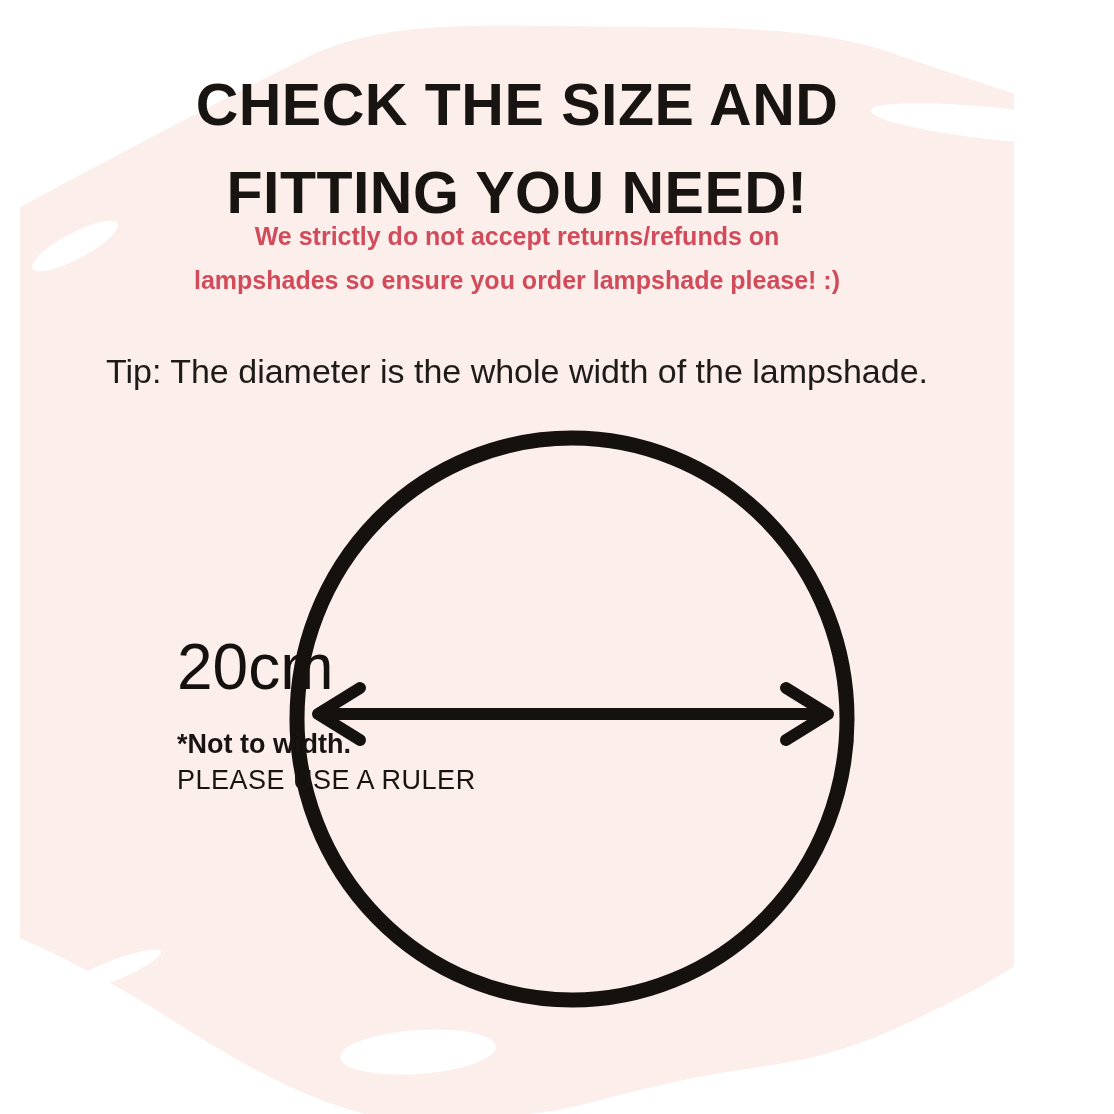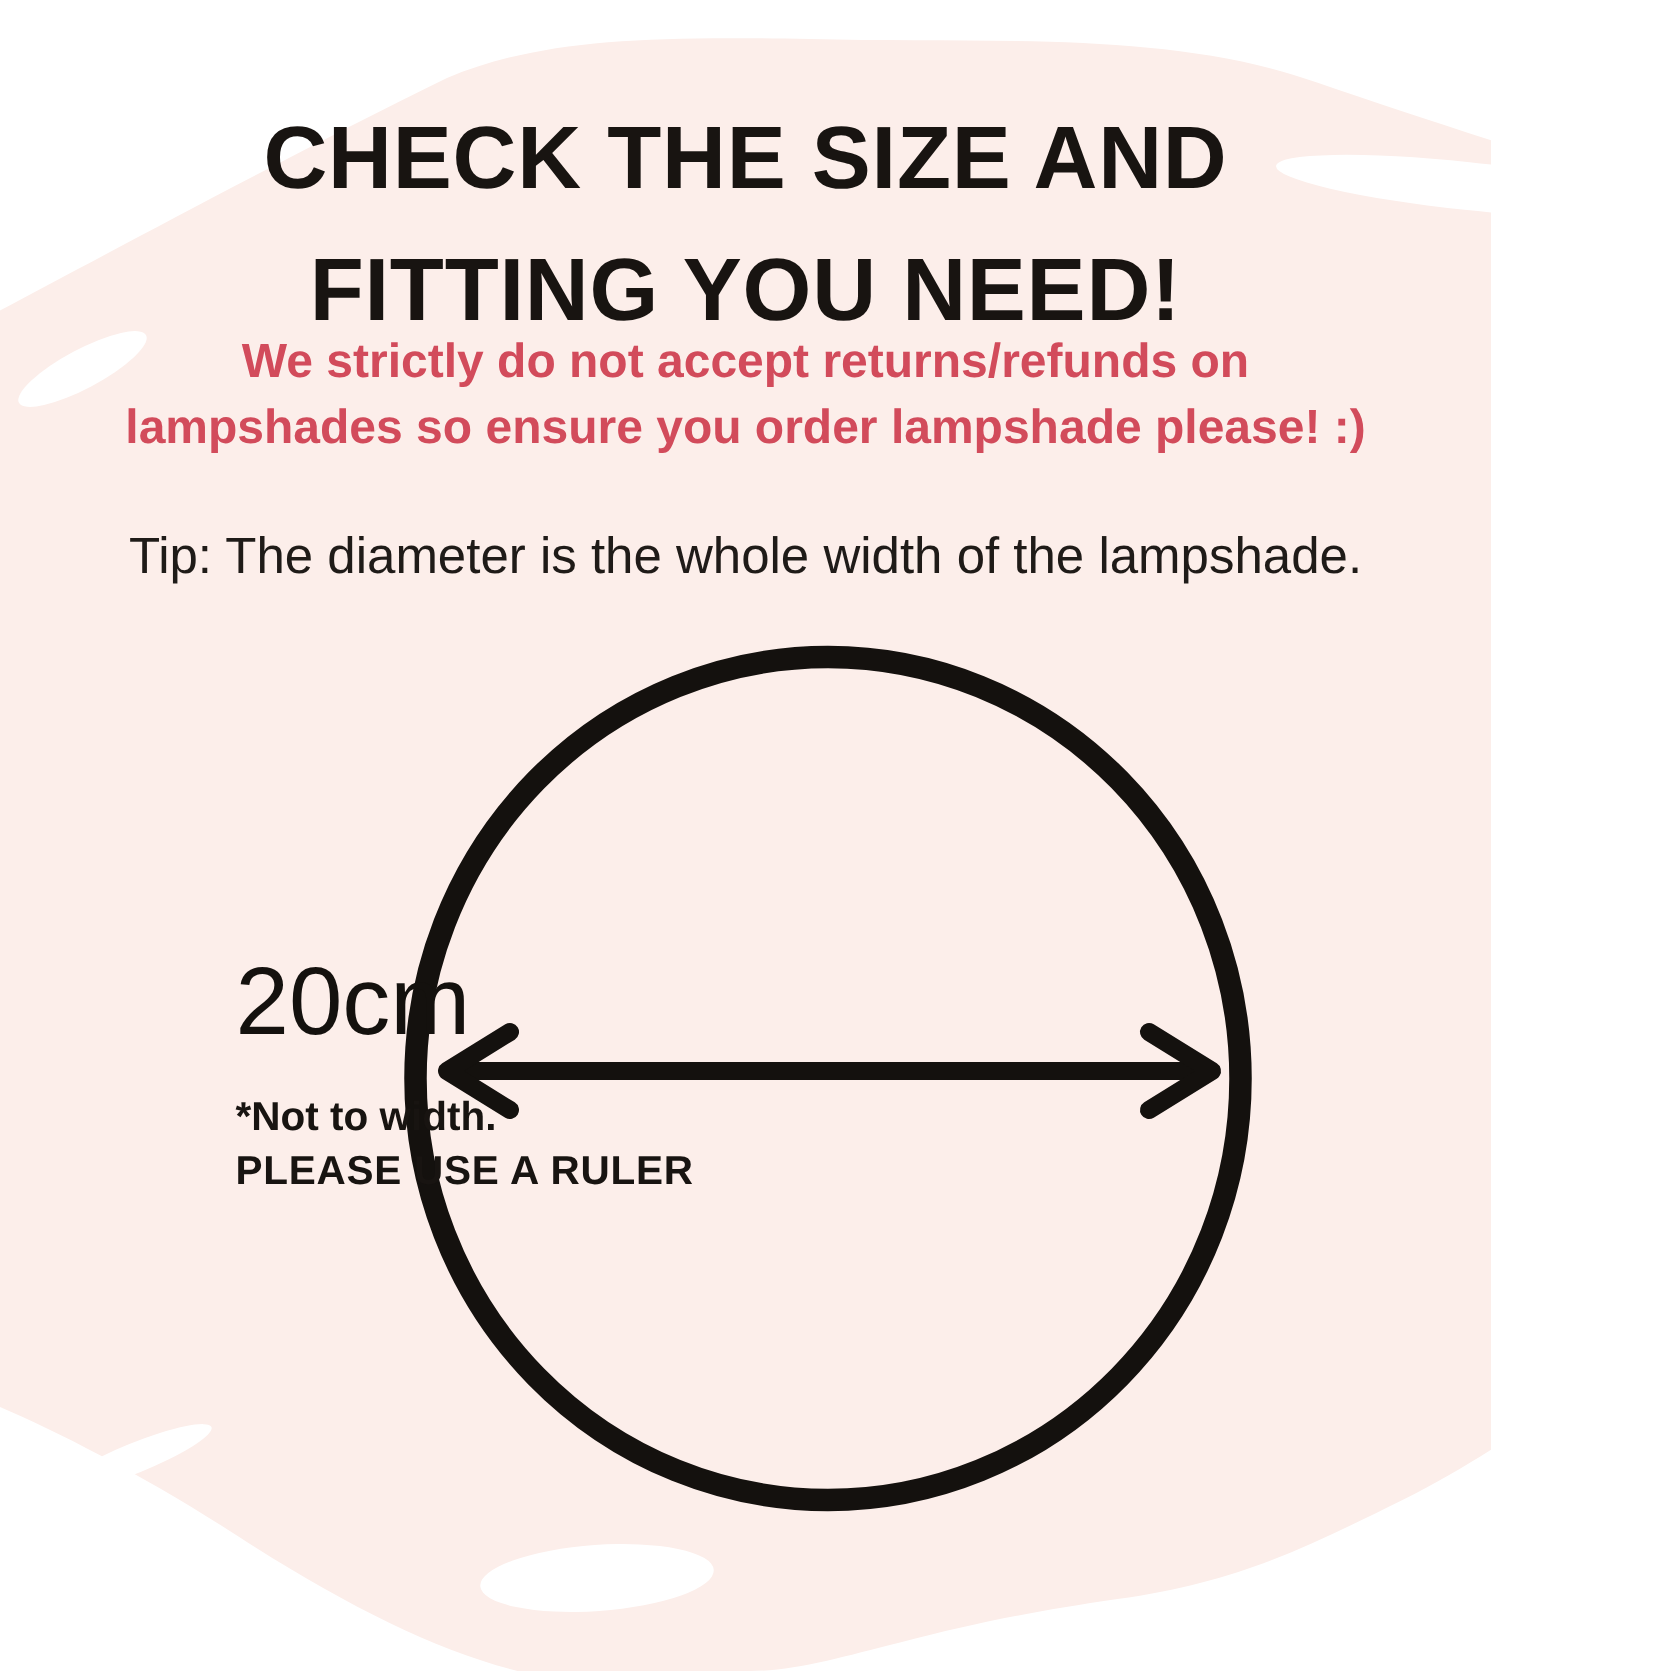--- a/index.html
+++ b/index.html
@@ -4,20 +4,21 @@
 <style>
   html, body { margin: 0; padding: 0; background: #ffffff; }
   .canvas {
     position: relative;
     width: 994px;
     height: 1114px;
     background: var(--canvas-white, #ffffff);
     overflow: hidden;
     font-family: "Liberation Sans", sans-serif;
     color: var(--ink, #181411);
+    margin-left: 20px;
   }
   .bg-svg, .diagram-svg {
     position: absolute;
     left: 0; top: 0;
     width: 1114px; height: 1114px;
   }
   .txt {
     position: absolute;
     left: 0; right: 0;
     text-align: center;
@@ -26,21 +27,21 @@
   .title-line {
     top: 0;
     font-size: 59px;
     font-weight: 800;
     letter-spacing: 0.5px;
     color: var(--ink, #181411);
   }
   #title1 { top: 71px; }
   #title2 { top: 159px; }
   .warning-line {
-    font-size: 32px;
+    font-size: 25px;
     font-weight: 700;
     color: var(--accent-red, #d24b5b);
   }
   #warn1 { top: 222px; }
   #warn2 { top: 266px; }
   .tip-line {
     top: 352px;
     font-size: 34px;
     font-weight: 400;
     color: #1f1b18;
@@ -52,21 +53,21 @@
     text-align: left;
     white-space: nowrap;
   }
   #size-label {
     top: 630px;
     font-size: 64px;
     font-weight: 400;
     color: #14110e;
   }
   #note1 { top: 729px; font-size: 27px; font-weight: 700; }
-  #note2 { top: 765px; font-size: 27px; font-weight: 700; letter-spacing: 0.5px; }
+  #note2 { top: 765px; font-size: 27px; font-weight: 400; letter-spacing: 0.5px; }
 </style>
 </head>
 <body>
 
 <div class="canvas">
 
   <svg class="bg-svg" viewBox="0 0 1114 1114" aria-hidden="true">
     <path d="M 0 207
          C 70 170, 190 105, 298 52
          C 360 26, 430 24, 540 26

